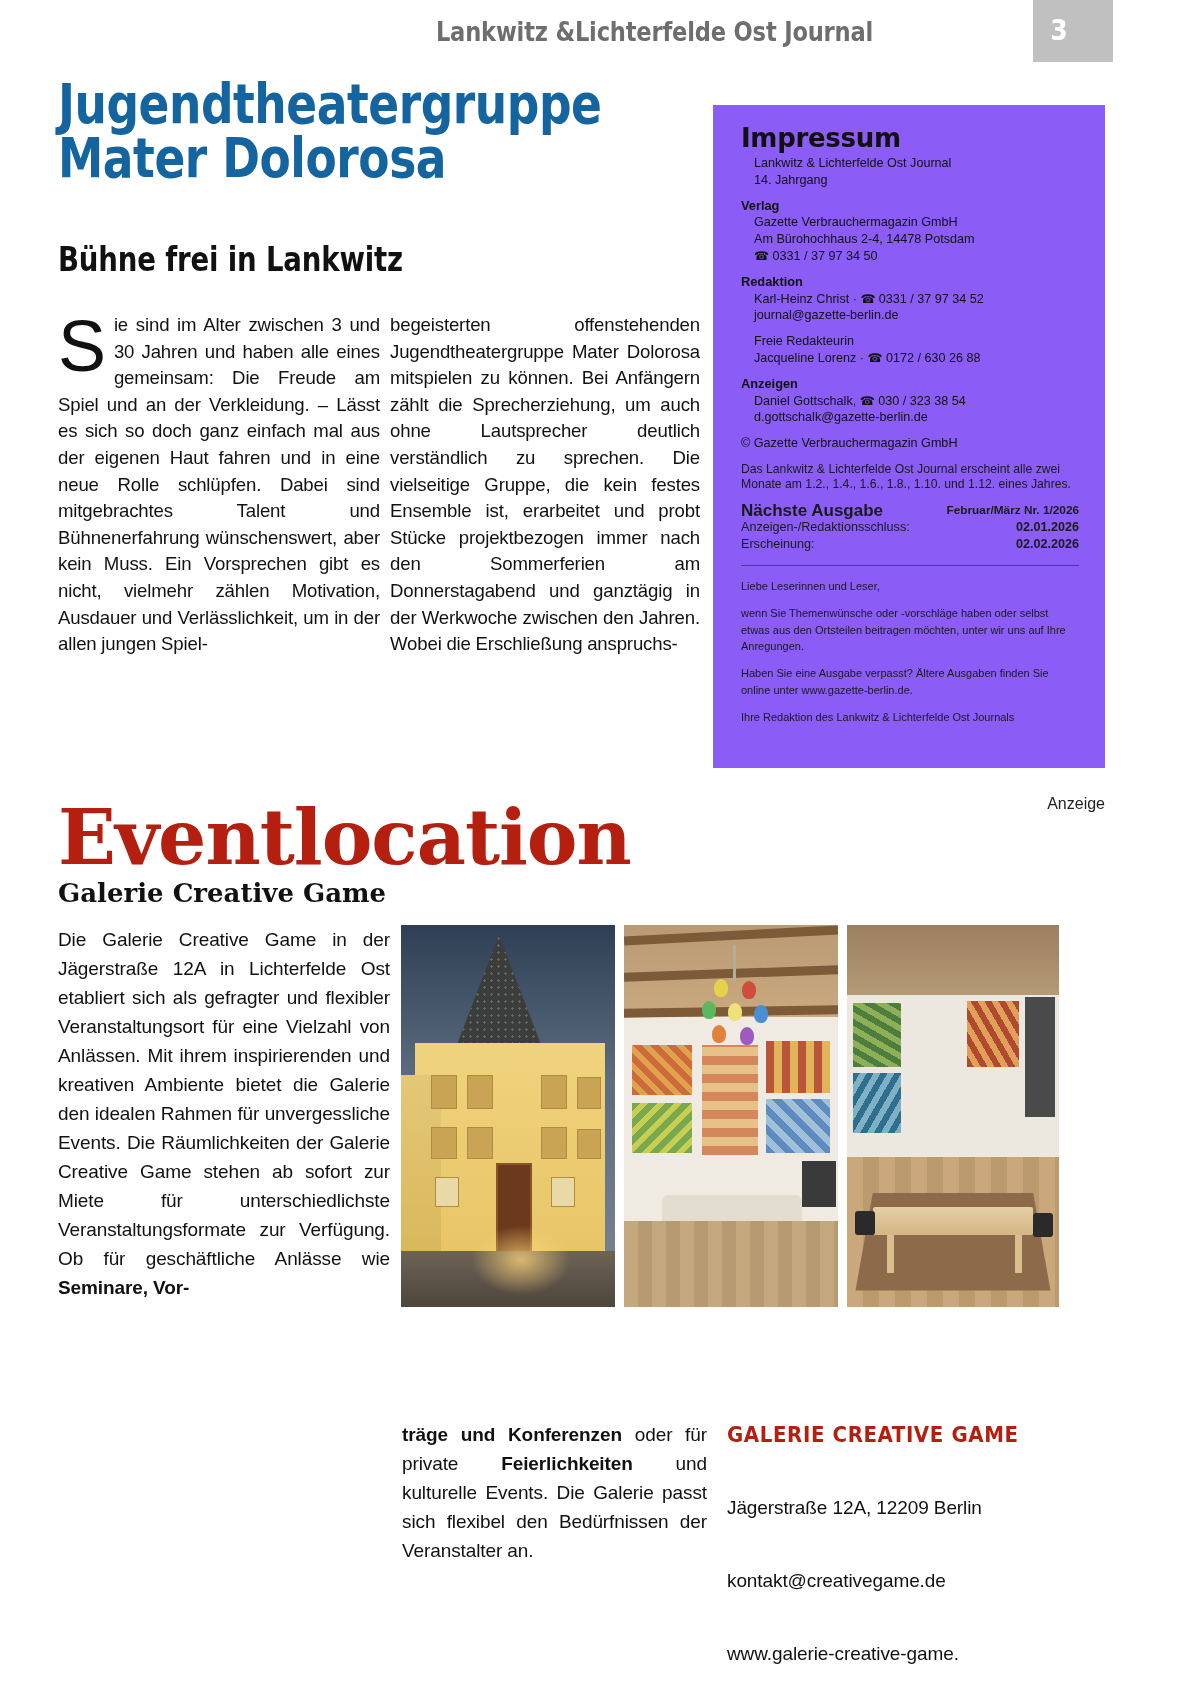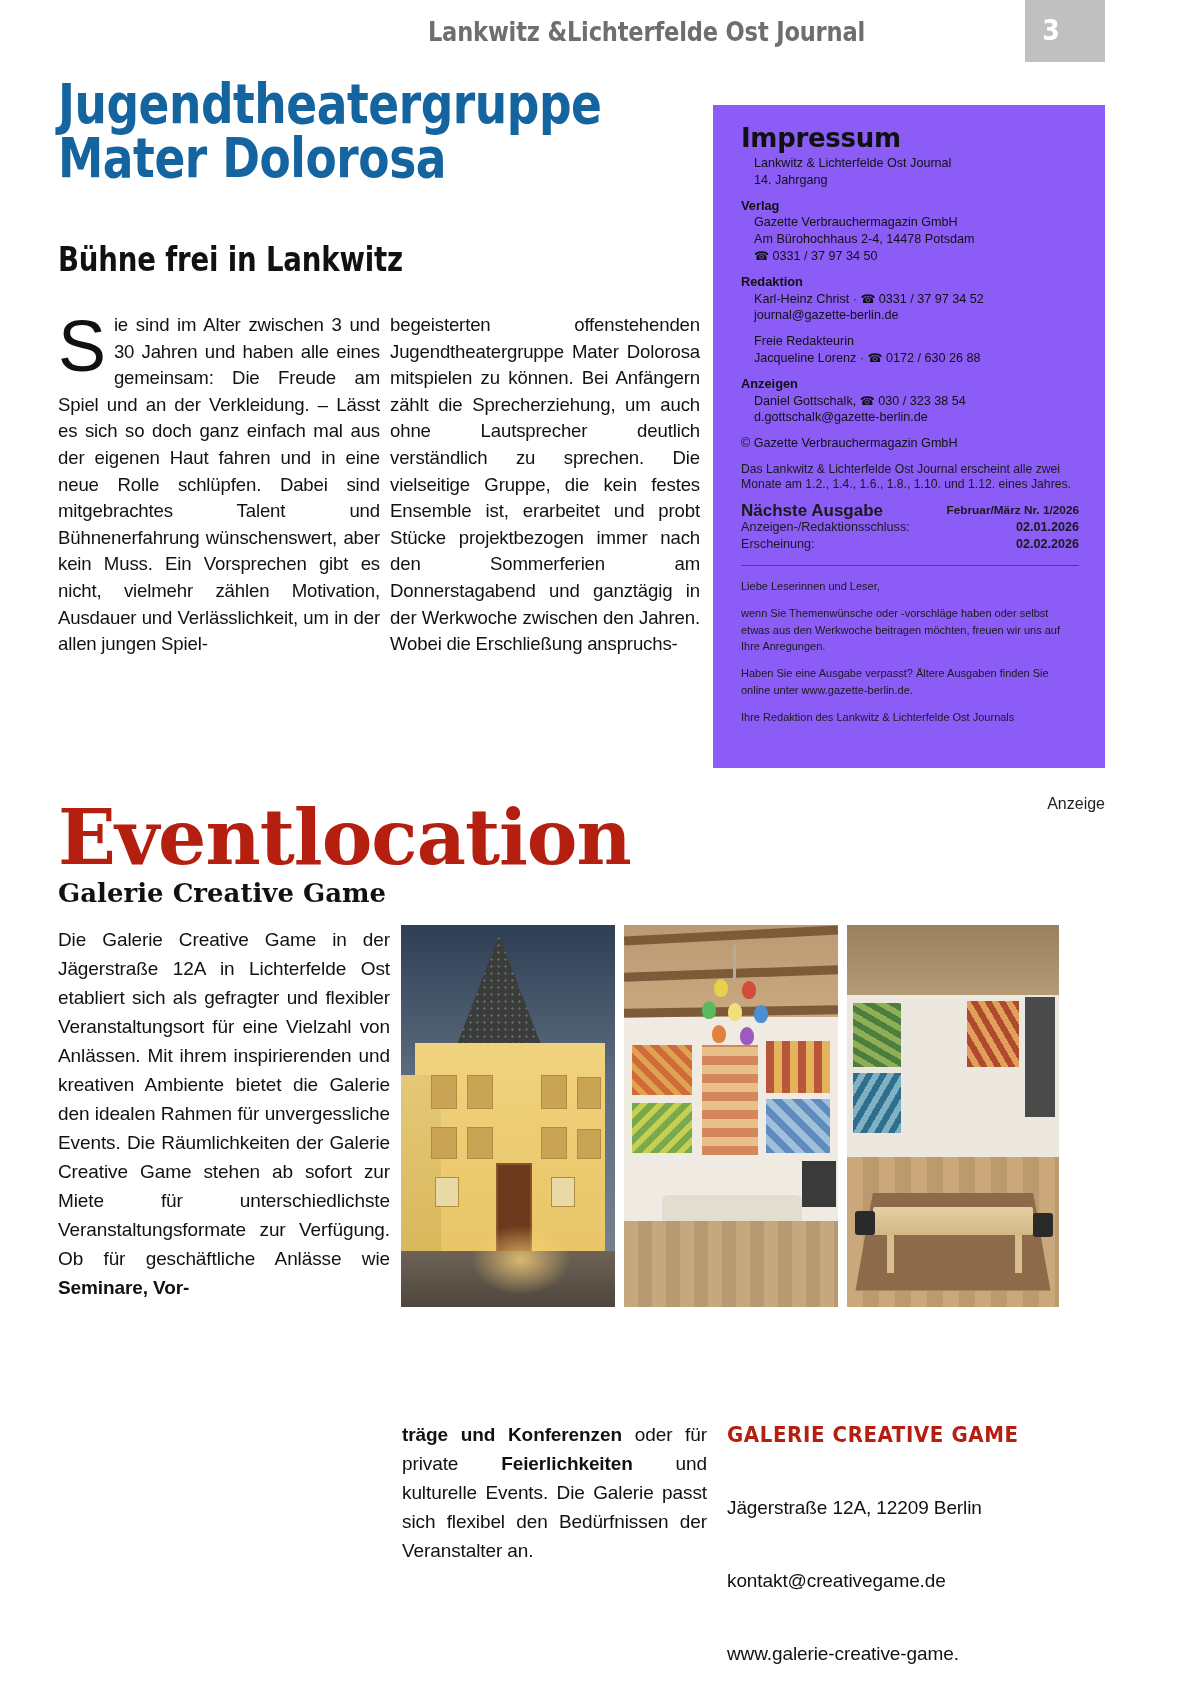--- a/index.html
+++ b/index.html
@@ -14,21 +14,21 @@
   .page{
     position:relative;
     width:1200px;
     height:1703px;
     overflow:hidden;
   }
 
   
   .masthead{
     position:absolute;
-    left:0; top:0;
+    left:8px; top:0;
     width:975px;
     height:62px;
   }
   .masthead-title{
     position:absolute;
     right:110px;
     top:16px;
     font-family:"DejaVu Sans Condensed","Liberation Sans", sans-serif;
     font-weight:bold;
     font-size:27px;
@@ -395,21 +395,21 @@
     </div>
     <div class="imp-row">
       <span class="l">Erscheinung:</span>
       <span class="r">02.02.2026</span>
     </div>
 
     <hr class="imp-rule">
 
     <div class="imp-letter">
       <p>Liebe Leserinnen und Leser,</p>
-      <p>wenn Sie Themenwünsche oder -vorschläge haben oder selbst etwas aus den Werkwoche beitragen möchten, freuen wir uns auf Ihre Anregungen.</p>
+      <p>wenn Sie Themenwünsche oder -vorschläge haben oder selbst etwas aus den Ortsteilen beitragen möchten, unter wir uns auf Ihre Anregungen.</p>
       <p>Haben Sie eine Ausgabe verpasst? Ältere Ausgaben finden Sie online unter www.gazette-berlin.de.</p>
       <p>Ihre Redaktion des Lankwitz &amp; Lichterfelde Ost Journals</p>
     </div>
   </div>
 
   <div class="anzeige">Anzeige</div>
 
   <div class="ad-title">Eventlocation</div>
   <div class="ad-subtitle">Galerie Creative Game</div>
 

